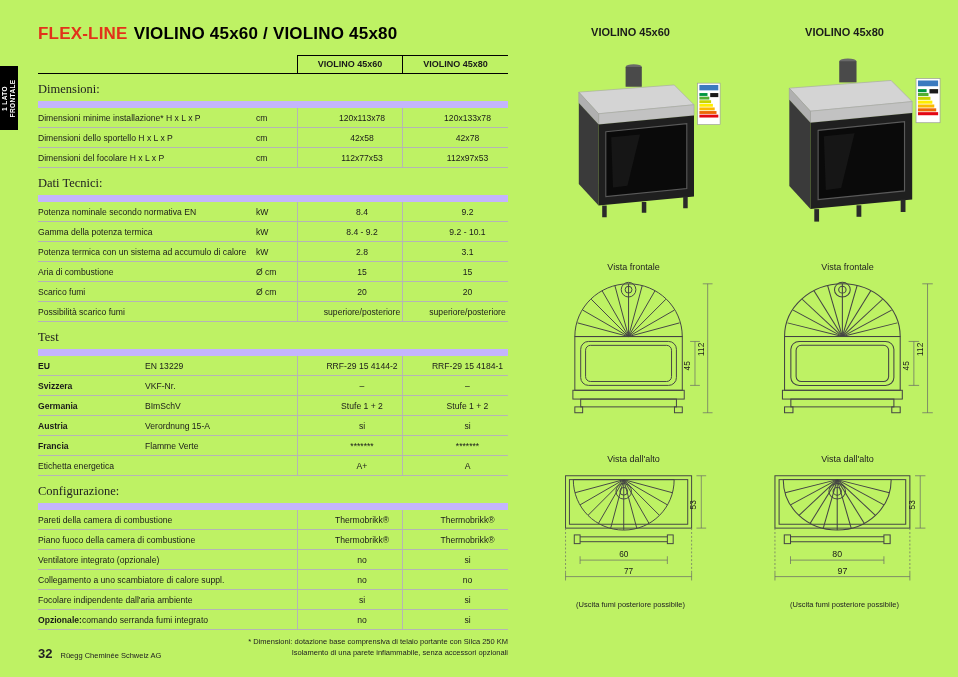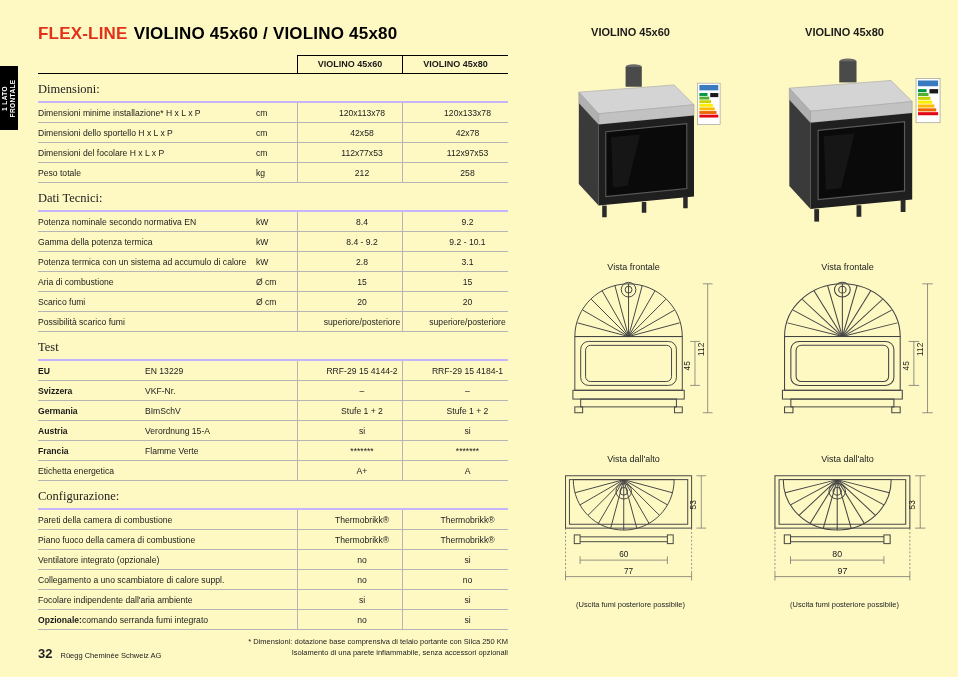--- a/index.html
+++ b/index.html
@@ -1,17 +1,17 @@
 <!DOCTYPE html>
 <html><head>
 <meta charset="utf-8">
 <style>
   html,body { margin:0; padding:0; background:#e8e8e8; }
   .page {
-    position:relative; width:958px; height:677px; background:#fef9c3;
+    position:relative; width:958px; height:677px; background:#bef264;
     font-family:"Liberation Sans", sans-serif; color:#1a1a1a; overflow:hidden;
     margin:0 auto;
   }
 
   
   .side-tab {
     position:absolute; left:0; top:66px; width:18px; height:64px;
     background:#000; color:#fff; display:flex; align-items:center; justify-content:center;
   }
   .side-tab .vert {
@@ -27,21 +27,21 @@
 
   .thead { display:grid; grid-template-columns:1fr 105px 106px; margin-top:11px; border-bottom:1.5px solid #000; }
   .thead .spacer { }
   .thead .hcell {
     font-weight:bold; font-size:9px; text-align:center; padding:3px 0 4px;
     border-top:1.5px solid #000; border-left:1px solid #000;
   }
 
   .sec { font-size:12.5px; color:#222; margin:8px 0 4px 0;font-family:Liberation Serif, serif; }
 
-  .rows { border-top:2px solid #c4b5fd; }
+  .rows { border-top:7px solid #c4b5fd; }
   .row { display:grid; align-items:stretch; min-height:19px; border-bottom:1px solid #b5b5b5; font-size:8.6px; }
   .row.r4 { grid-template-columns:1fr 42px 105px 106px; }
   .row.rt { grid-template-columns:106px 1fr 105px 106px; }
   .row.r3 { grid-template-columns:1fr 105px 106px; }
   .cl, .cu, .cs { display:flex; align-items:center; white-space:nowrap; }
   .cl { padding-right:3px; }
   .cu { padding-left:1px; }
   .cs { padding-left:1px; }
   .cv {
     display:flex; align-items:center; justify-content:center; text-align:center;
@@ -103,26 +103,20 @@
         <div class="cl">Dimensioni dello sportello H x L x P</div>
         <div class="cu">cm</div>
         <div class="cv">42x58</div>
         <div class="cv">42x78</div>
       </div>
       <div class="row r4">
         <div class="cl">Dimensioni del focolare H x L x P</div>
         <div class="cu">cm</div>
         <div class="cv">112x77x53</div>
         <div class="cv">112x97x53</div>
-      </div>
-      <div class="row r4">
-        <div class="cl">Peso totale</div>
-        <div class="cu">kg</div>
-        <div class="cv">212</div>
-        <div class="cv">258</div>
       </div>
     </div>
 
     <div class="sec">Dati Tecnici:</div>
     <div class="rows">
       <div class="row r4">
         <div class="cl">Potenza nominale secondo normativa EN</div>
         <div class="cu">kW</div>
         <div class="cv">8.4</div>
         <div class="cv">9.2</div>

